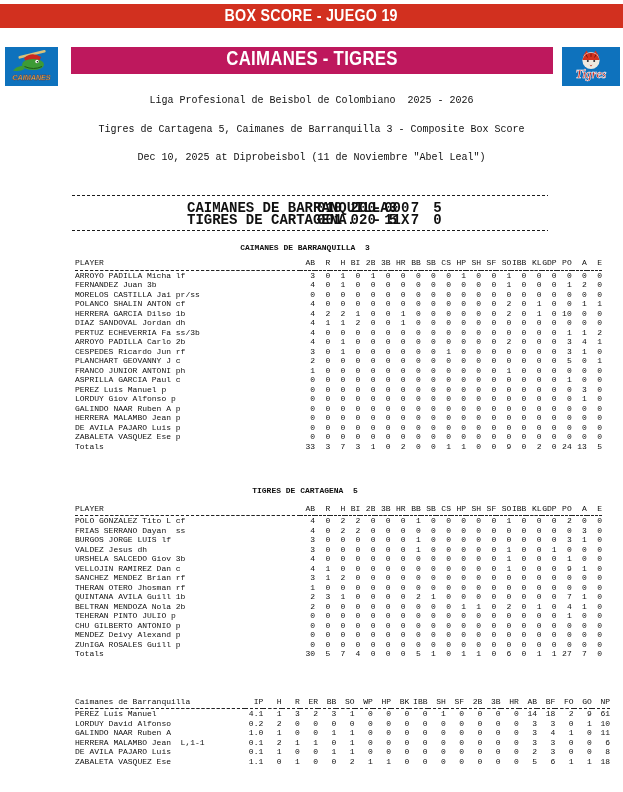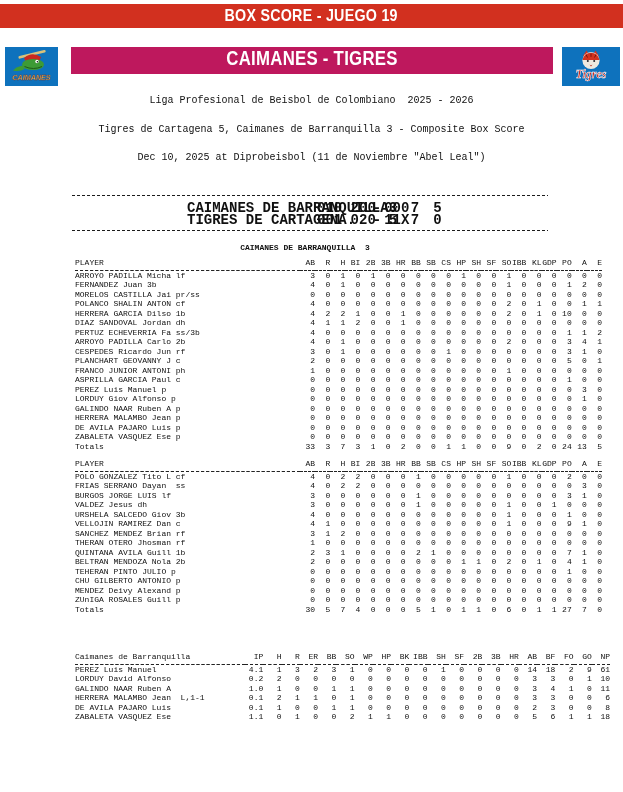--- a/index.html
+++ b/index.html
@@ -615,20 +615,21 @@
             <td class="num">0</td>
             <td class="num">2</td>
             <td class="num">0</td>
             <td class="num">24</td>
             <td class="num">13</td>
             <td class="num">5</td>
           </tr>
         </tbody>
     </table>
 
+    <div class="section-title st-2">TIGRES DE CARTAGENA  5</div>
 
     <table class="battbl tbl2">
       <colgroup>
           <col class="playercol">
           <col span="20">
         </colgroup>
       <thead>
         <tr>
           <th class="ph">PLAYER</th>
 

